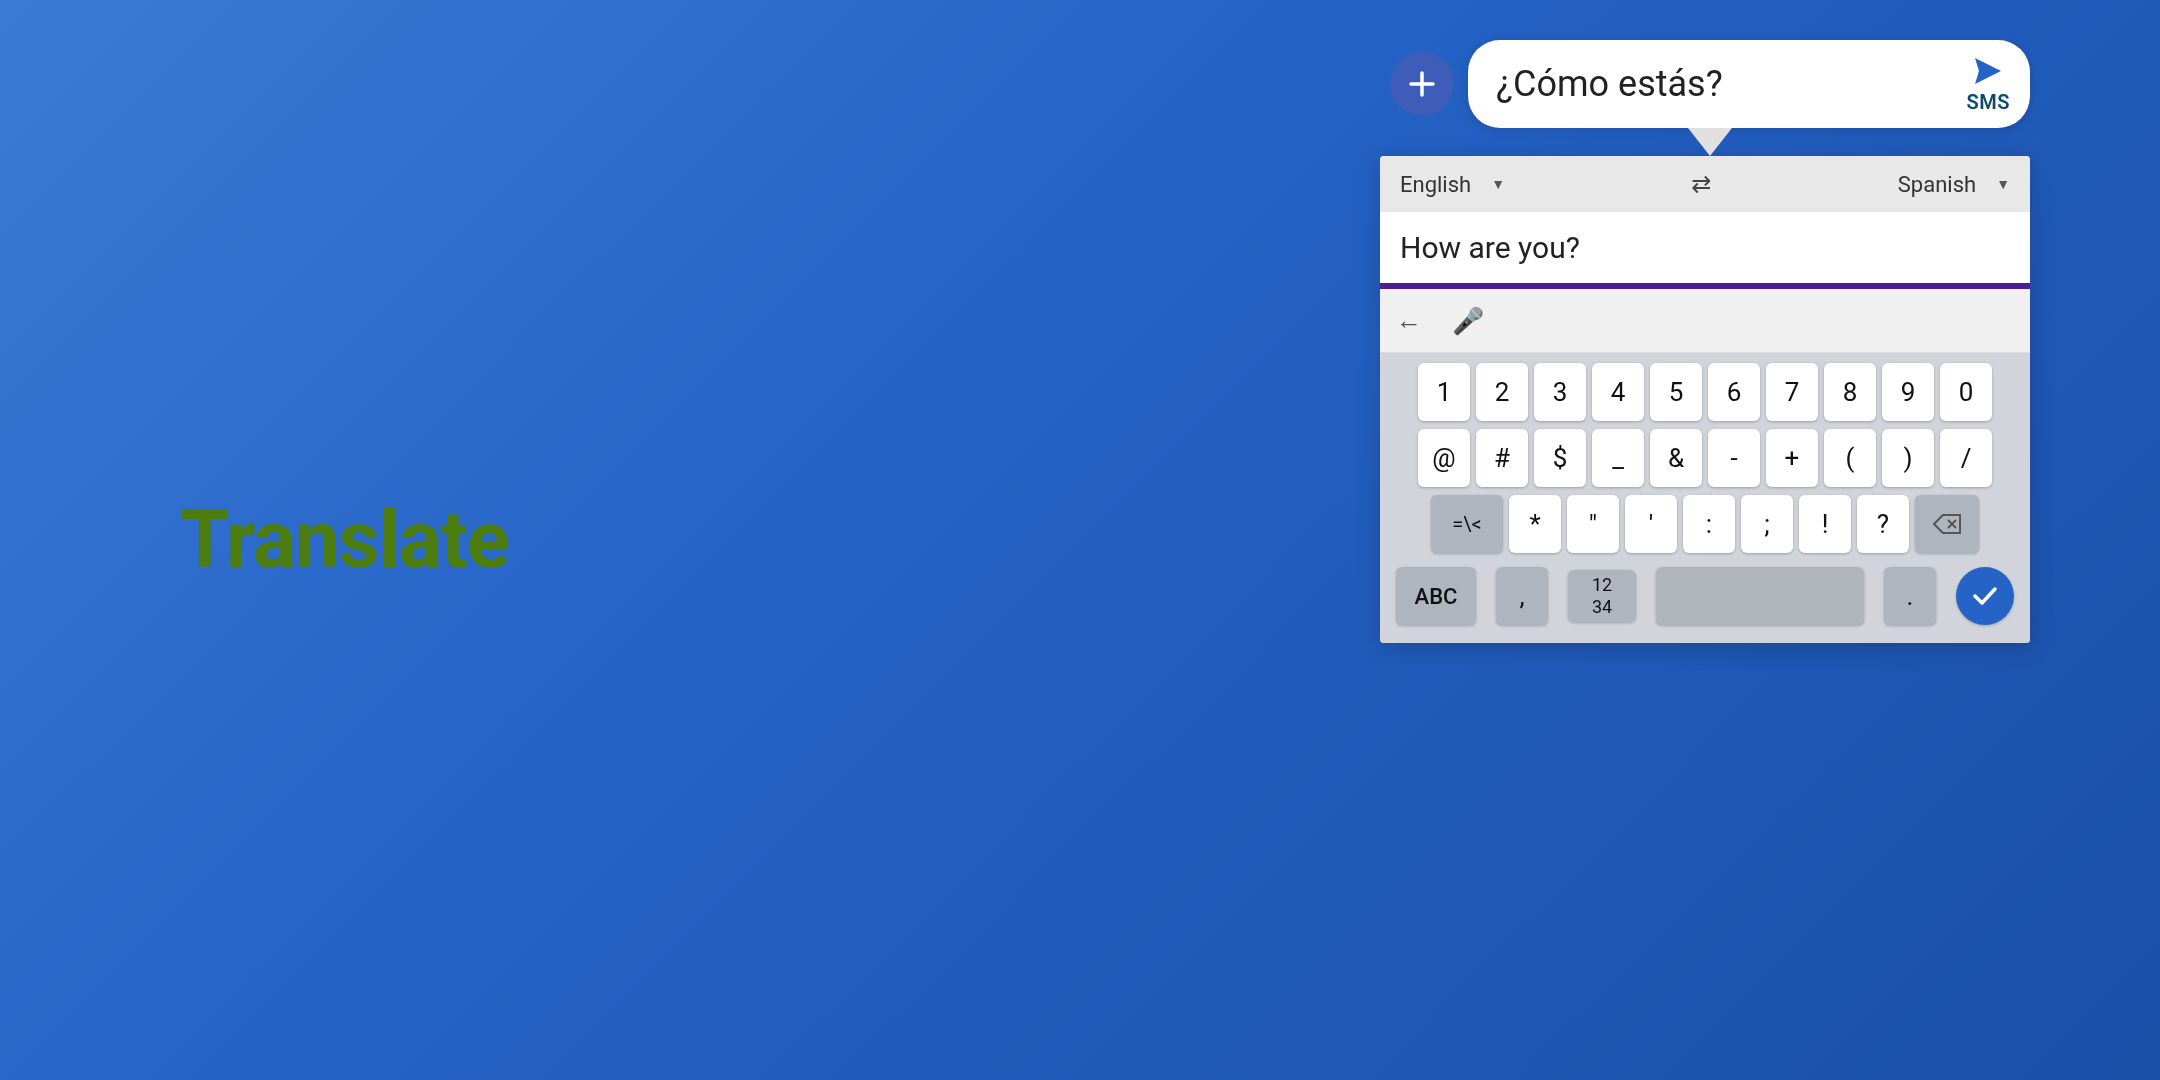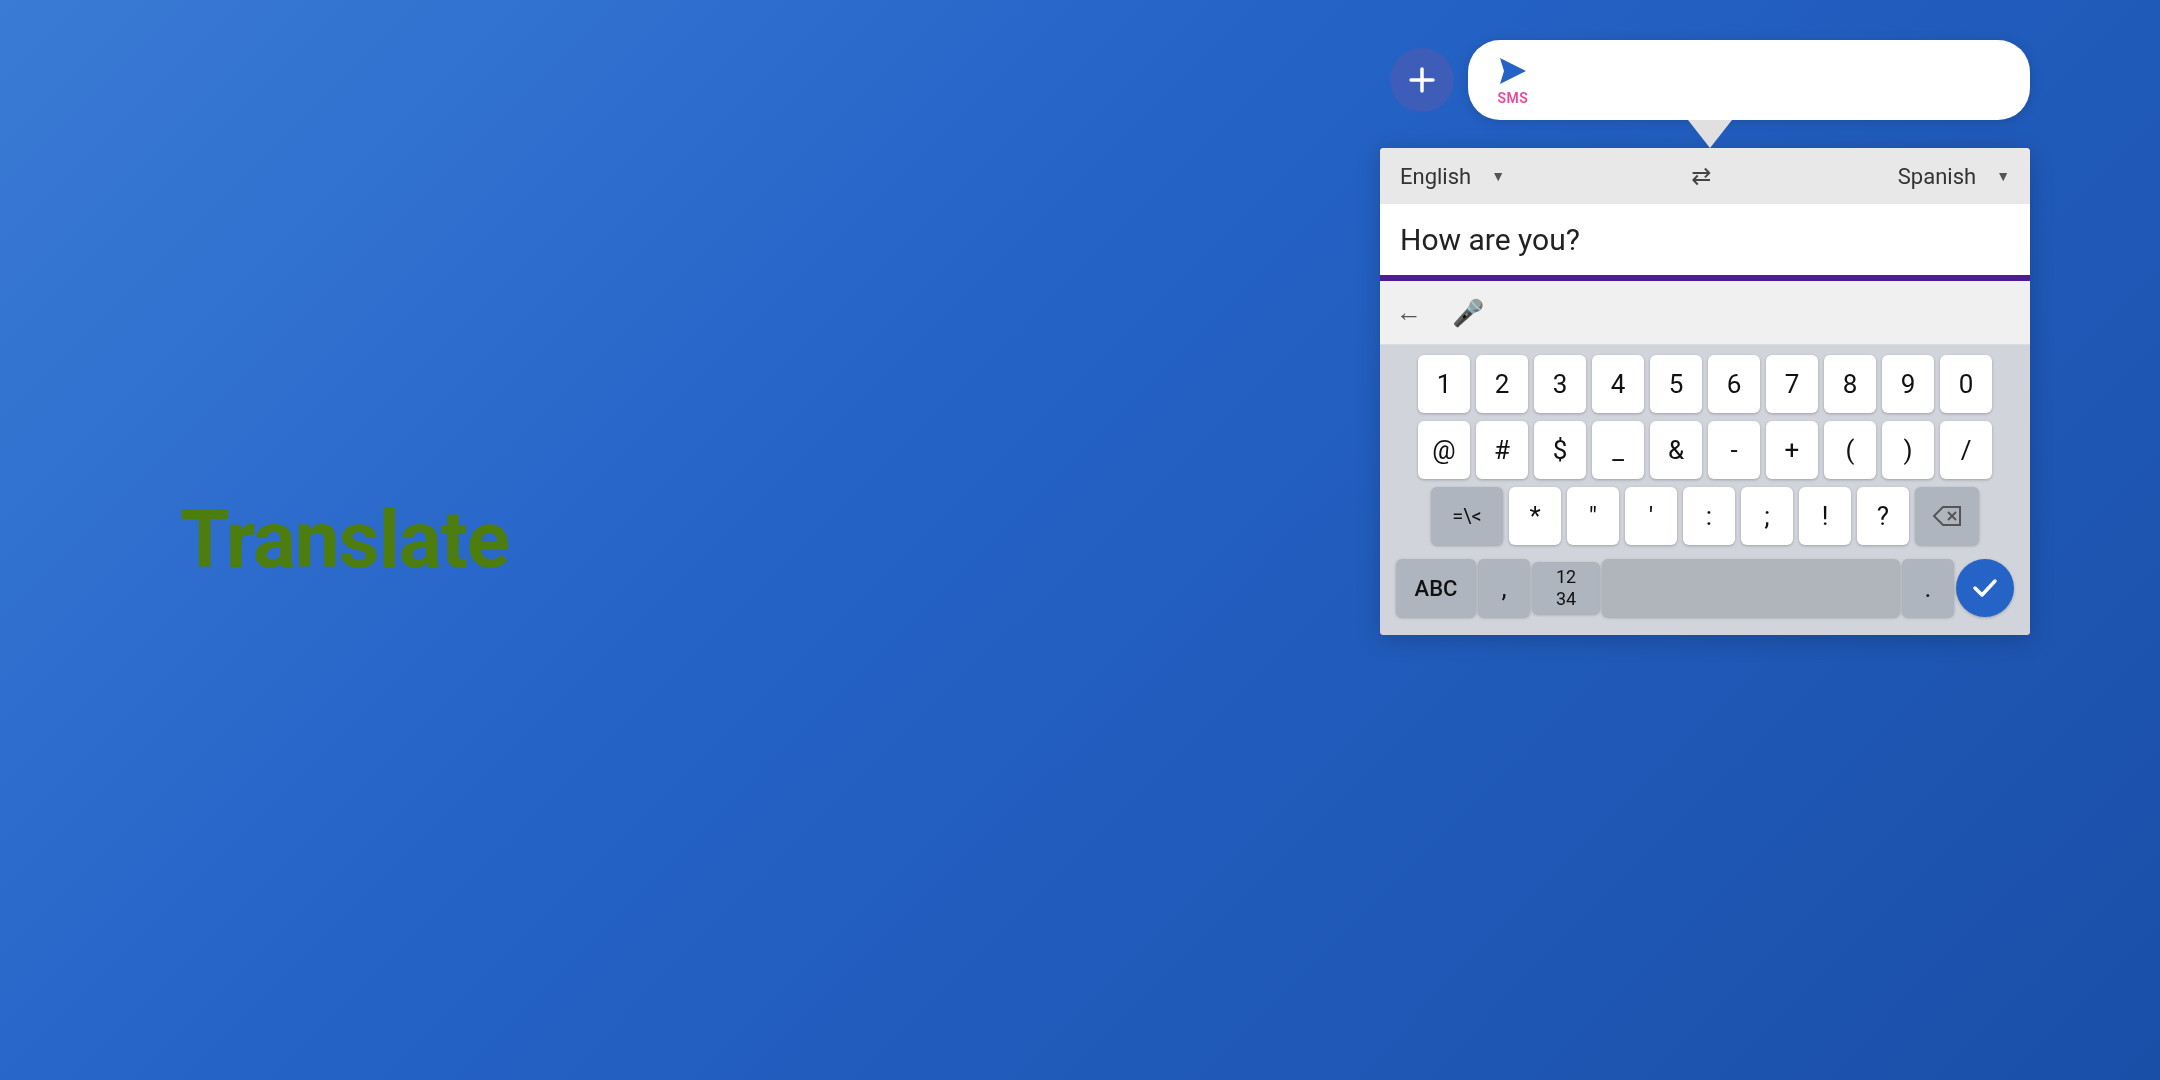--- a/index.html
+++ b/index.html
@@ -83,22 +83,22 @@
       gap: 2px;
       cursor: pointer;
     }
 
     .sms-send svg {
       width: 34px;
       height: 34px;
     }
 
     .sms-label {
-      font-size: 14px;
-      color: #ec4899;
+      font-size: 20px;
+      color: #0c4a6e;
       font-weight: 600;
       letter-spacing: 0.5px;
     }
 
     
     .triangle-wrapper {
       display: flex;
       justify-content: center;
       margin-left: 10px;
       position: relative;
@@ -249,21 +249,21 @@
       background: #aeb5be;
       min-width: 64px;
     }
 
     
     .bottom-bar {
       background: #d1d5db;
       display: flex;
       align-items: center;
       padding: 6px 8px 10px;
-      gap: 2px;
+      gap: 20px;
     }
 
     .key-abc {
       background: #aeb5be;
       border-radius: 6px;
       font-size: 22px;
       color: #111;
       height: 58px;
       min-width: 80px;
       display: flex;
@@ -357,20 +357,21 @@
 <div class="ui-panel">
 
   <div class="sms-bar">
     <button class="add-button">
       <svg viewBox="0 0 30 30" fill="none">
         <line x1="15" y1="4" x2="15" y2="26" stroke="white" stroke-width="3.5" stroke-linecap="round"></line>
         <line x1="4" y1="15" x2="26" y2="15" stroke="white" stroke-width="3.5" stroke-linecap="round"></line>
       </svg>
     </button>
     <div class="sms-input-bar">
+      <span class="sms-text">¿Cómo estás?</span>
       <div class="sms-send">
         <svg viewBox="0 0 34 34" fill="none">
           <polygon points="4,4 30,17 4,30 8,17" fill="#2563c7"></polygon>
         </svg>
         <span class="sms-label">SMS</span>
       </div>
     </div>
   </div>
 
   <div class="triangle-wrapper">

